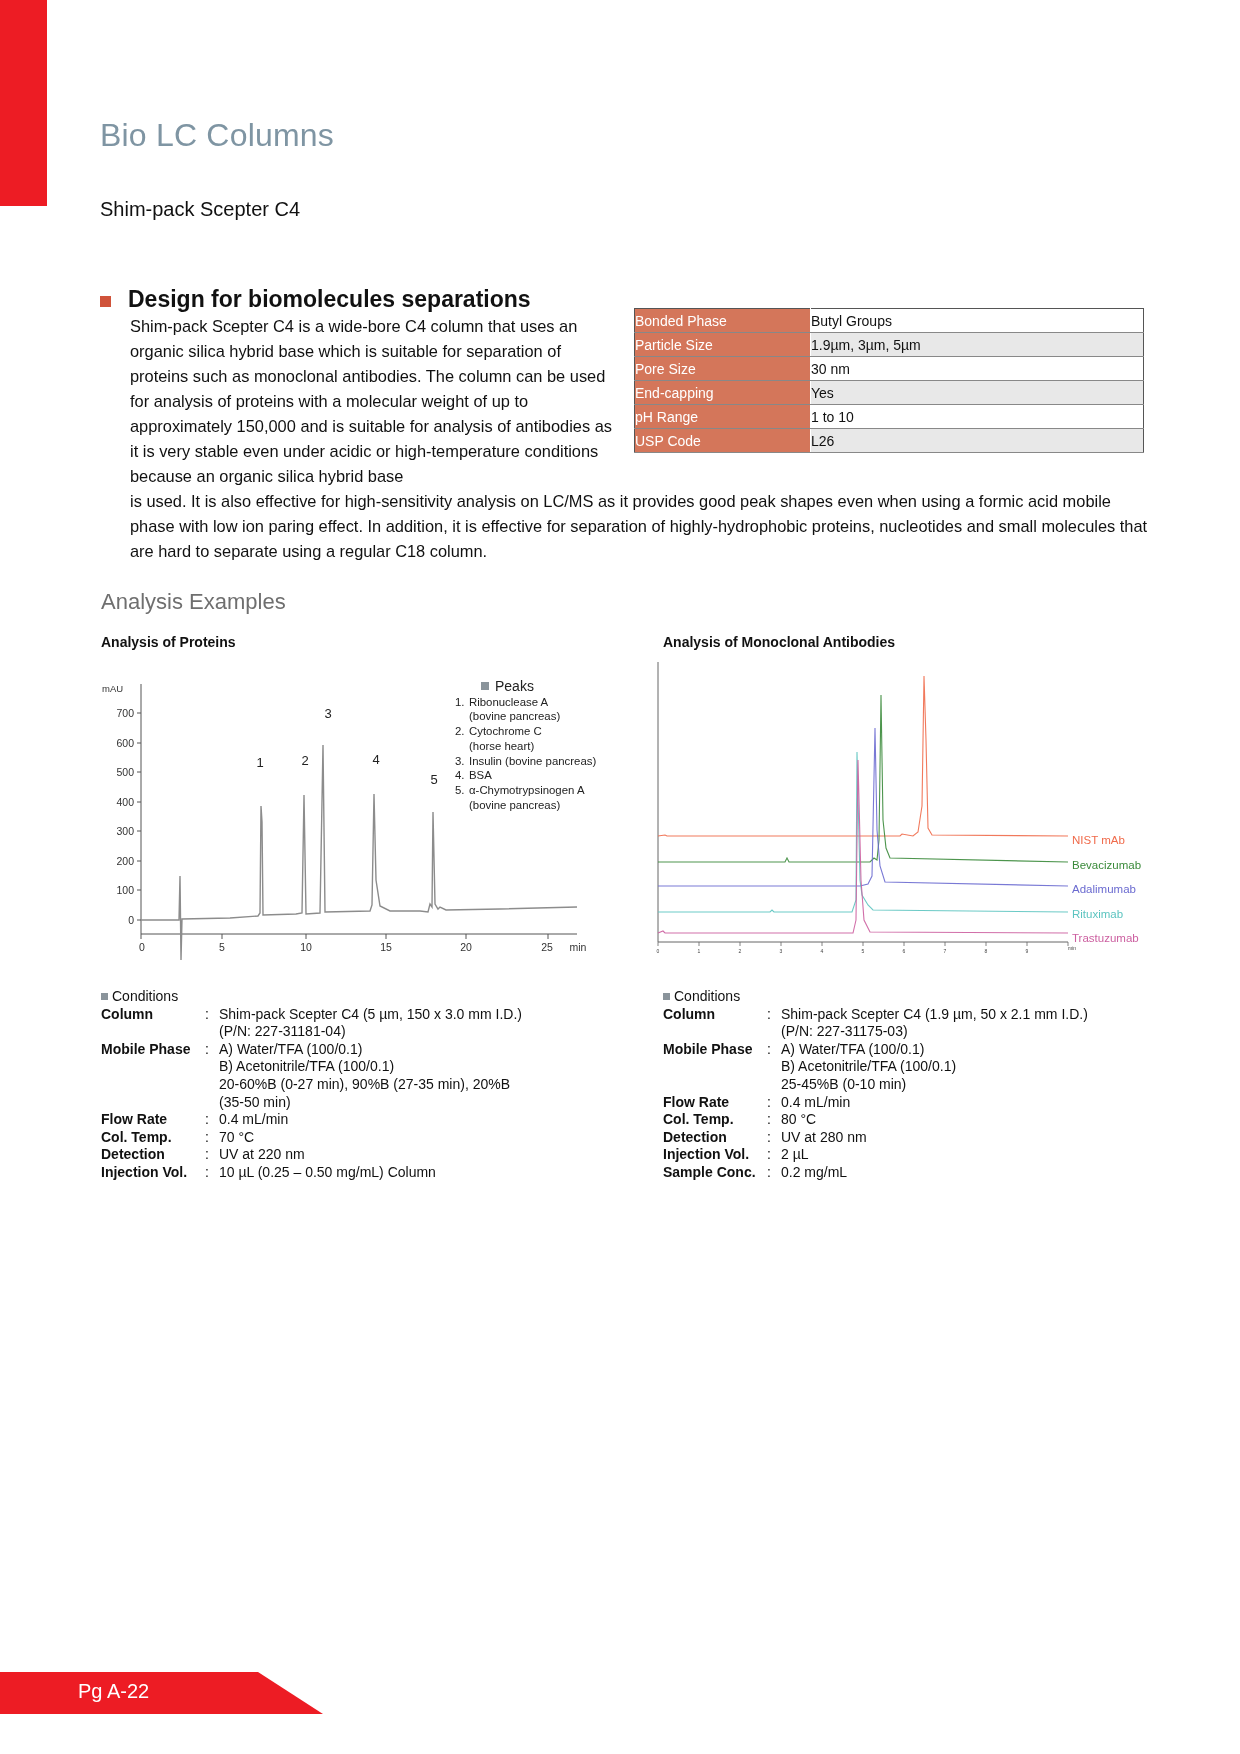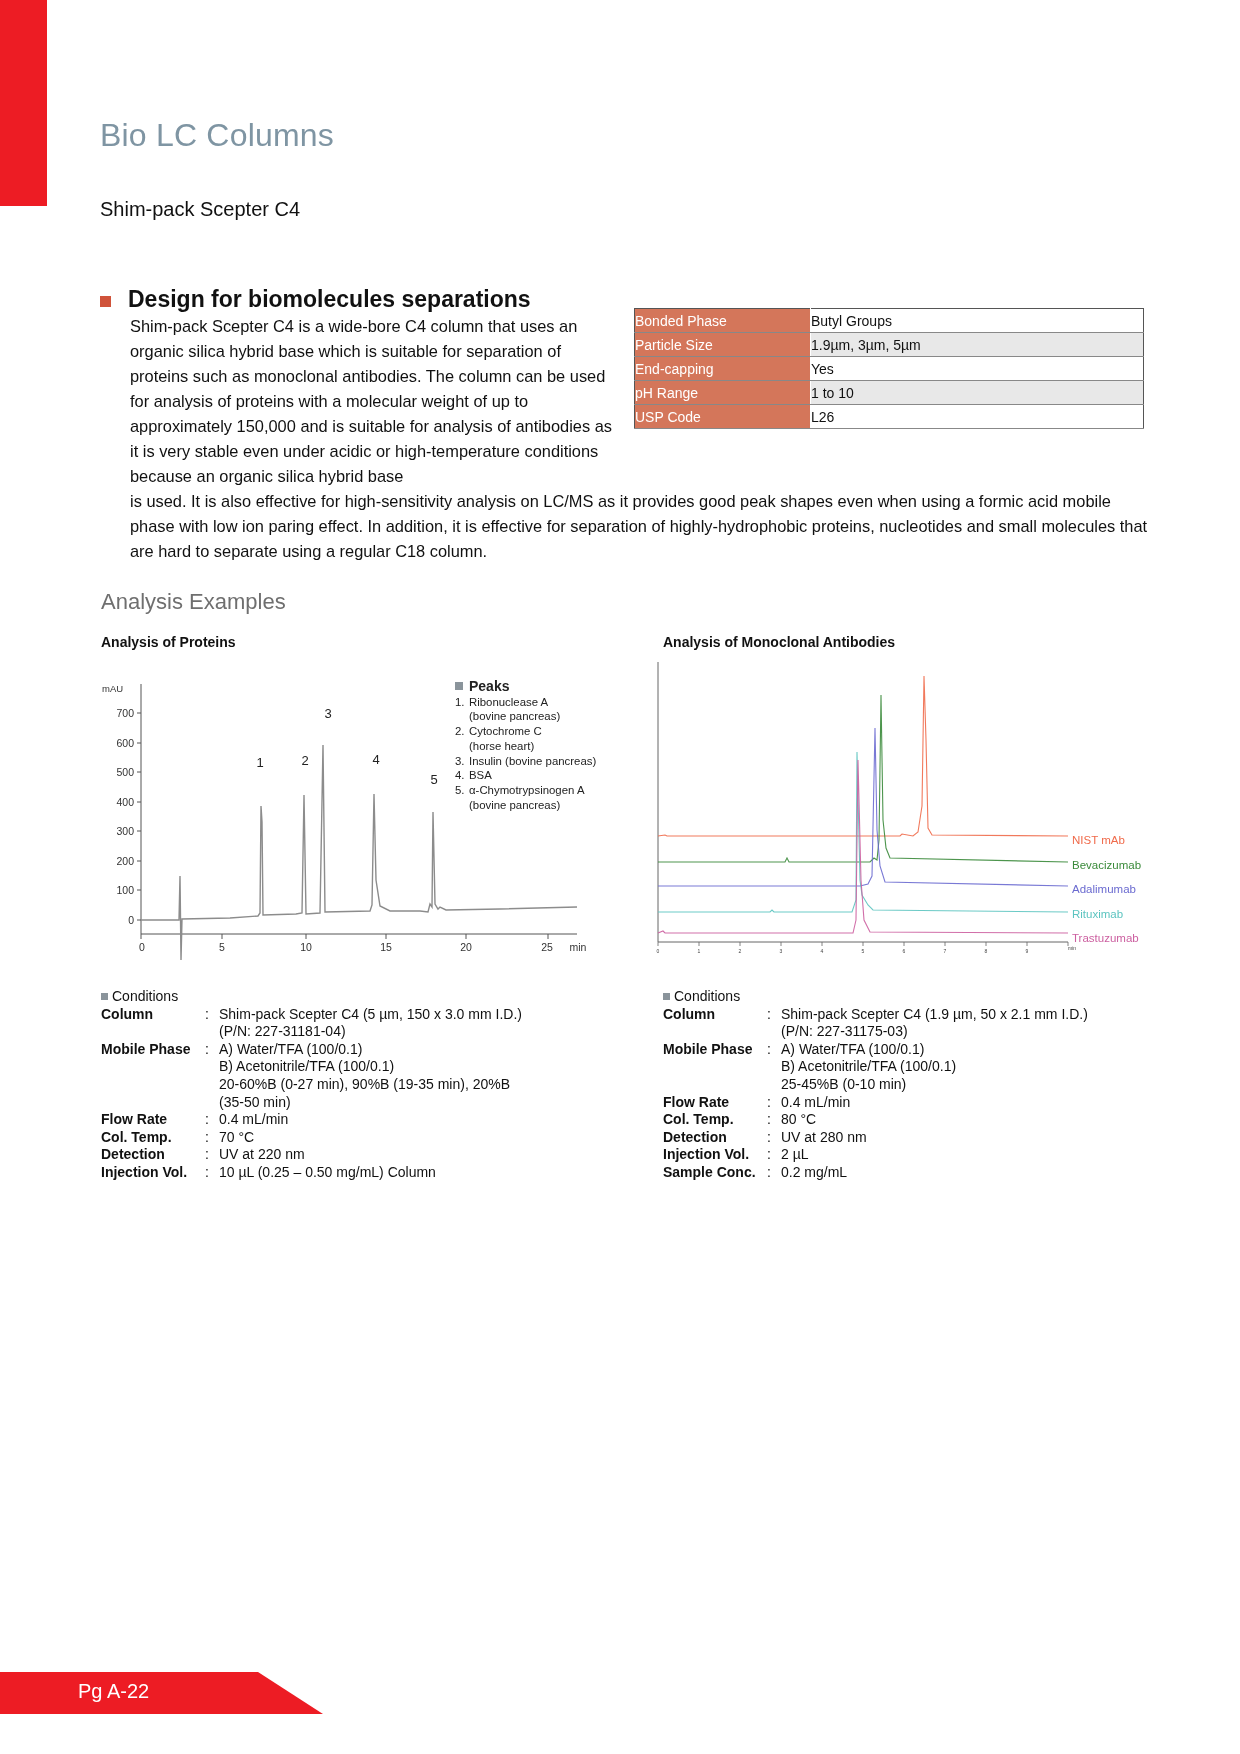--- a/index.html
+++ b/index.html
@@ -25,21 +25,21 @@
   .cond { font-size:14px; line-height:17.6px; color:#111; }
   .cond .title { font-weight:normal; display:flex; align-items:center; }
   .cond .title .sq { width:7px; height:7px; background:#8a949b; margin-right:4px; }
   .cond .row { display:flex; }
   .cond .lbl { font-weight:bold; width:104px; flex:none; }
   .cond .colon { width:14px; flex:none; }
   .cond .val { flex:1; }
   .footer-band { left:0; top:1672px; width:325px; height:42px; }
   .footer-text { left:78px; top:1680px; font-size:20px; color:#fff; }
   .peaks-legend { left:455px; top:679px; font-size:11.4px; line-height:14.7px; color:#222; width:180px; }
-  .peaks-legend .title { font-weight:bold; font-size:14px; display:flex; align-items:center; margin-bottom:1px; }
+  .peaks-legend .title { font-weight:normal; font-size:14px; display:flex; align-items:center; margin-bottom:1px;margin-left:26px; }
   .peaks-legend .title .sq { width:8px; height:8px; background:#8a949b; margin-right:6px; }
   .peaks-legend .item { display:flex; }
   .peaks-legend .num { width:14px; flex:none; }
   .peaks-legend .sub { padding-left:14px; }
 </style>
 </head>
 <body>
 
 <div class="abs red-tab"></div>
 
@@ -55,20 +55,24 @@
 
 <table class="abs spec-table">
   <tbody>
     <tr>
         <td class="k">Bonded Phase</td>
         <td class="v">Butyl Groups</td>
       </tr>
     <tr>
         <td class="k">Particle Size</td>
         <td class="v">1.9µm, 3µm, 5µm</td>
+      </tr>
+    <tr>
+        <td class="k">Pore Size</td>
+        <td class="v">30 nm</td>
       </tr>
     <tr>
         <td class="k">End-capping</td>
         <td class="v">Yes</td>
       </tr>
     <tr>
         <td class="k">pH Range</td>
         <td class="v">1 to 10</td>
       </tr>
     <tr>
@@ -224,21 +228,21 @@
         <div>Shim-pack Scepter C4 (5 µm, 150 x 3.0 mm I.D.)</div>
         <div>(P/N:  227-31181-04)</div>
       </span>
     </div>
   <div class="row">
       <span class="lbl">Mobile Phase</span>
       <span class="colon">:</span>
       <span class="val">
         <div>A)  Water/TFA (100/0.1)</div>
         <div>B)  Acetonitrile/TFA (100/0.1)</div>
-        <div>20-60%B (0-27 min), 90%B (19-35 min), 20%B</div>
+        <div>20-60%B (0-27 min), 90%B (27-35 min), 20%B</div>
         <div>(35-50 min)</div>
       </span>
     </div>
   <div class="row">
       <span class="lbl">Flow Rate</span>
       <span class="colon">:</span>
       <span class="val">0.4 mL/min</span>
     </div>
   <div class="row">
       <span class="lbl">Col. Temp.</span>

